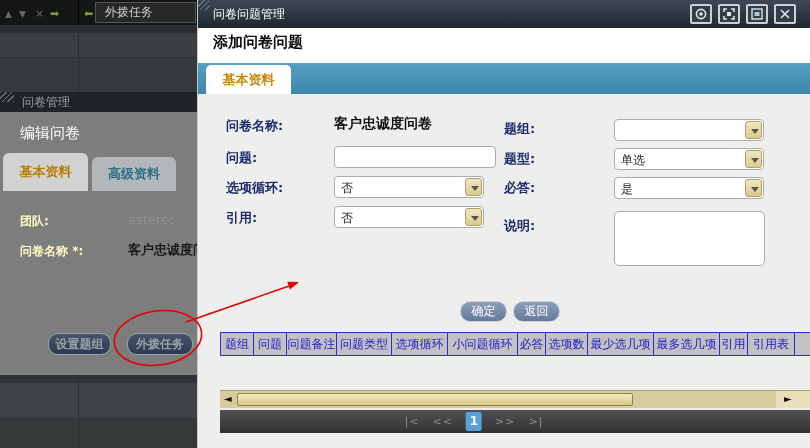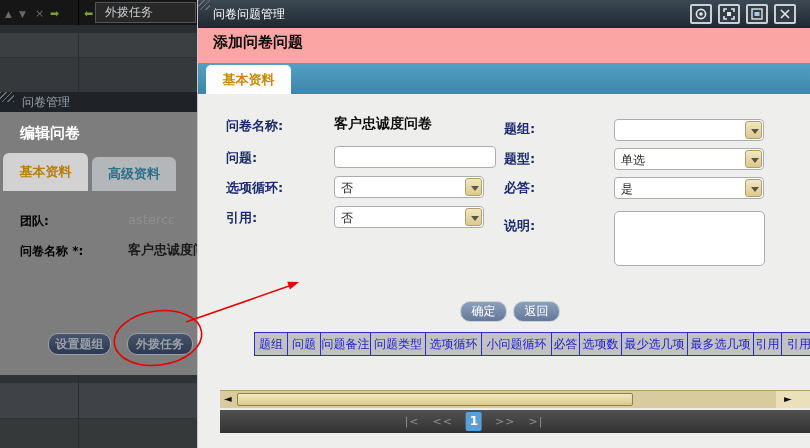--- a/index.html
+++ b/index.html
@@ -11,40 +11,40 @@
   
   .topbar { left:0; top:0; width:197px; height:25px; background:#161616; }
   .tb-ico { position:absolute; top:9px; font-size:9px; color:#686868; }
   .tb-ico.green { color:#7d9d3b; font-size:11px; top:7px; }
   .bg-vline { width:1px; background:#2a2d30; }
   .row-strip { left:0; width:197px; }
   .panel-header { left:0; top:92px; width:197px; height:20px; background:#1f2327; color:#99a0a6; font-size:12px; line-height:20px; padding-left:22px; }
   .grip { position:absolute; left:0; top:0; width:14px; height:10px;
           background:repeating-linear-gradient(135deg,#6b7176 0 1px,transparent 1px 4px); }
   .panel-body { left:0; top:112px; width:197px; height:263px; background:#7d7d7d; overflow:hidden; }
-  .panel-title { position:absolute; left:20px; top:12px; color:#fff; font-weight:bold; font-size:15px; }
+  .panel-title { position:absolute; left:20px; top:12px; color:#fff; font-weight:normal; font-size:15px; }
   .ptab { position:absolute; font-weight:bold; font-size:13px; text-align:center;
           border-radius:6px 6px 0 0; line-height:34px; }
   .ptab.active { left:3px; top:41px; width:85px; height:38px; background:#d2d2d2; color:#b87c00; line-height:38px; }
   .ptab.inactive { left:92px; top:45px; width:84px; height:34px; background:#b3b7ba; color:#2b6f86; }
-  .pfield-label { position:absolute; left:20px; color:#000000; font-weight:bold; font-size:12px; }
+  .pfield-label { position:absolute; left:20px; color:#fef9c3; font-weight:bold; font-size:12px; }
   .pfield-value { position:absolute; left:128px; font-size:13px; white-space:nowrap; }
   .pbtn { position:absolute; top:221px; height:22px; border:1px solid #99a0a8; border-radius:10px;
           background:linear-gradient(#46556b,#2c3950); color:#9aa1a8; font-weight:bold; font-size:12px;
           text-align:center; line-height:20px; }
 
   
   .dialog { left:197px; top:0; width:613px; height:448px; background:#eeefec; border-left:1px solid #c2c8cc; }
   .dlg-titlebar { position:absolute; left:0; top:0; width:100%; height:28px;
                   background:linear-gradient(#3c4853,#1f2831); }
   .dlg-title { position:absolute; left:15px; top:6px; color:#fff; font-size:12px; }
   .winbtns { position:absolute; right:14px; top:4px; display:flex; gap:6px; }
   .winbtn { width:22px; height:20px; border:2px solid #c9d0d6; border-radius:2px; background:#323d47;
             display:flex; align-items:center; justify-content:center; }
-  .dlg-heading-strip { position:absolute; left:0; top:28px; width:100%; height:35px; background:#fca5a5; }
+  .dlg-heading-strip { position:absolute; left:0; top:28px; width:100%; height:35px; background:#ffffff; }
   .dlg-heading { position:absolute; left:15px; top:5px; font-weight:bold; font-size:15px; color:#0c0c0c; }
   .dlg-tabstrip { position:absolute; left:0; top:63px; width:100%; height:31px;
                   background:linear-gradient(#53a0c4,#3e86aa); }
   .dlg-tab { position:absolute; left:8px; top:2px; width:85px; height:29px; background:#fdfdfd;
              border-radius:5px 5px 0 0; color:#cc8500; font-weight:bold; font-size:13px;
              text-align:center; line-height:29px; }
 
   .flabel { position:absolute; color:#1c2a6e; font-weight:bold; font-size:13px; white-space:nowrap; }
   .fstatic { position:absolute; font-weight:bold; font-size:14px; color:#111; white-space:nowrap; }
   .ctrl { position:absolute; width:150px; height:22px; background:#fff; border:1px solid #a9adb2; border-radius:4px;padding-left:20px; }
@@ -53,21 +53,21 @@
   .sel-btn { position:absolute; right:1px; top:1px; width:17px; height:18px; border:1px solid #b3a066;
              border-radius:3px; background:linear-gradient(#f2e7c2,#dcc98f); }
   .sel-btn::after { content:""; position:absolute; left:5px; top:7px; border:4px solid transparent; border-top:5px solid #5a5647; }
   .txtarea { position:absolute; width:151px; height:55px; background:#fff; border:1px solid #a9adb2; border-radius:5px; }
 
   .dlg-btn { position:absolute; top:301px; width:47px; height:21px; border:1px solid #cdd2d6; border-radius:10px;
              background:linear-gradient(#8ba0b9,#64799a); color:#fff; font-size:12px; text-align:center; line-height:19px; }
 
   
   .grid { position:absolute; left:22px; top:332px; right:0; }
-  .grid-head { display:flex; border-top:1px solid #2b2bd0; border-left:1px solid #2b2bd0; height:24px; background:#c2c2c2;margin-left:34px; }
+  .grid-head { display:flex; border-top:1px solid #2b2bd0; border-left:1px solid #2b2bd0; height:24px; background:#c2c2c2; }
   .gh { border-right:1px solid #2b2bd0; border-bottom:1px solid #2b2bd0; color:#1a1acc; font-size:12px;
         line-height:22px; text-align:center; white-space:nowrap; overflow:hidden; flex:0 0 auto; }
   .gh:nth-child(1){width:33px}.gh:nth-child(2){width:33px}.gh:nth-child(3){width:50px}
   .gh:nth-child(4){width:55px}.gh:nth-child(5){width:56px}.gh:nth-child(6){width:70px}
   .gh:nth-child(7){width:28px}.gh:nth-child(8){width:42px}.gh:nth-child(9){width:66px}
   .gh:nth-child(10){width:66px}.gh:nth-child(11){width:28px}.gh:nth-child(12){width:47px}
   .gh.filler { flex:1 1 auto; border-right:0; }
   .grid-empty { position:relative; height:33px; background:#f2f2f0; }
   .empty-box { position:absolute; left:1px; top:0; width:502px; height:33px; border:1px solid #e60000;
                color:#e60000; font-size:13px; text-align:center; line-height:31px; }

